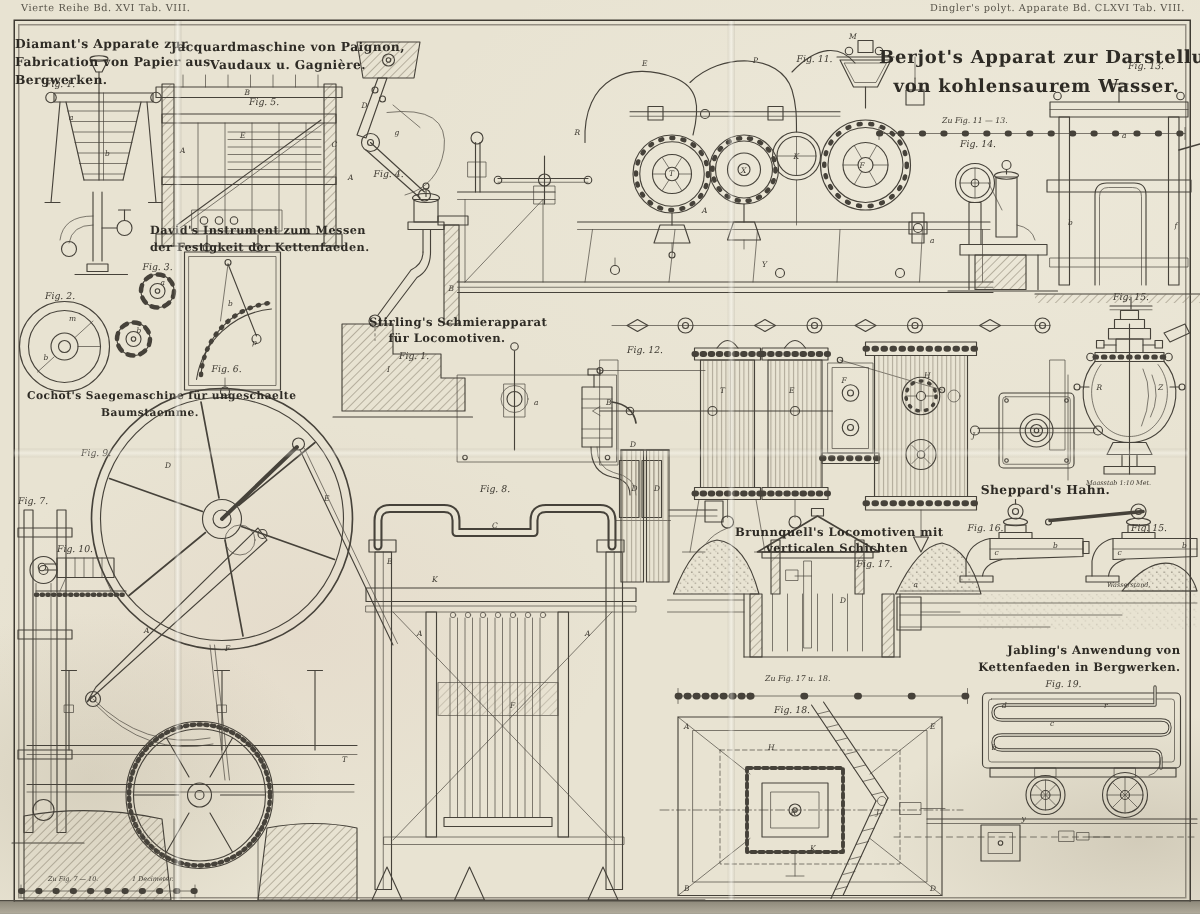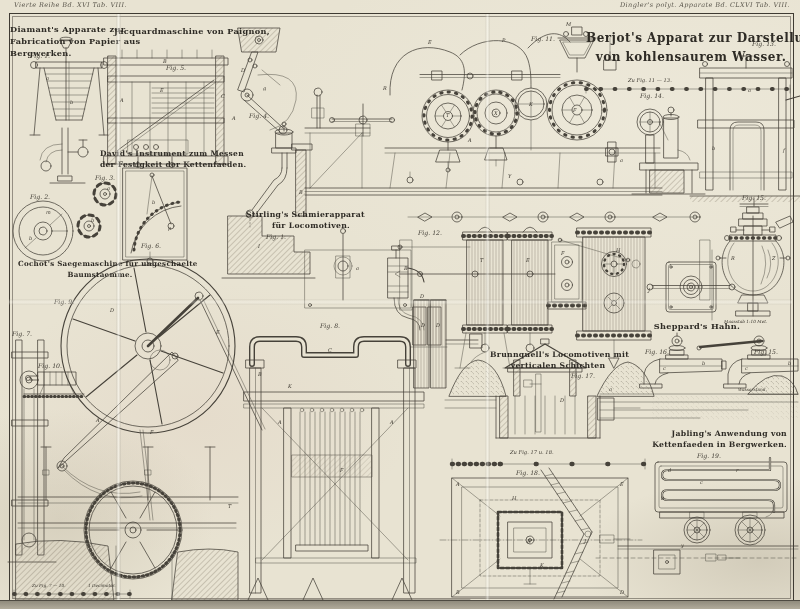--- a/index.html
+++ b/index.html
@@ -4,36 +4,36 @@
 <style>
   html,body{margin:0;padding:0;background:#6f6b60;}
   .stage{position:relative;width:800px;height:609px;overflow:hidden;
     font-family:"DejaVu Serif",serif;
     background:
       radial-gradient(220px 160px at 60px 520px, rgba(171,160,138,.28), transparent 70%),
       radial-gradient(260px 120px at 760px 560px, rgba(160,150,130,.30), transparent 70%),
       radial-gradient(300px 200px at 200px 420px, rgba(214,182,170,.16), transparent 70%),
       radial-gradient(500px 260px at 640px 120px, rgba(240,236,222,.55), transparent 75%),
       #e8e3d2;}
-  .hdr{position:absolute;top:1px;font-style:italic;font-size:6.5px;color:#5a564c;letter-spacing:.4px;white-space:nowrap;text-align:right;}
+  .hdr{position:absolute;top:1px;font-size:6.5px;color:#5a564c;letter-spacing:.4px;white-space:nowrap;text-align:right;}
   .hdr-l{left:14px}.hdr-r{right:10px}
   .frame{position:absolute;left:9px;top:13px;width:783px;height:587px;border:1px solid #3f3b33;}
   .frame-inner{position:absolute;inset:2px;border:1px solid rgba(80,75,65,.55);}
   .crease{position:absolute;pointer-events:none;}
   .cv1{left:116px;top:14px;height:586px;width:5px;background:linear-gradient(90deg,rgba(110,104,90,.12),rgba(255,255,250,.5),rgba(110,104,90,.16));}
   .cv2{left:485px;top:14px;height:586px;width:5px;background:linear-gradient(90deg,rgba(110,104,90,.10),rgba(255,255,250,.42),rgba(110,104,90,.14));}
   .ch{left:9px;top:299px;width:783px;height:6px;background:linear-gradient(rgba(120,112,96,.10),rgba(255,255,250,.30),rgba(120,112,96,.08));}
   .bottomband{position:absolute;left:0;top:600px;width:800px;height:9px;background:linear-gradient(#8f8a7c,#b5af9f);border-top:1px solid #4e4a42;}
   .title{position:absolute;font-weight:bold;color:#2e2b25;text-align:center;line-height:12px;letter-spacing:.3px;}
   .title span{display:block;white-space:nowrap;}
   #t-diamant{left:6px;top:23px;width:128px;font-size:8.2px;text-align:left;}
   #t-diamant span{padding-left:4px}
   #t-jacquard{left:106px;top:25px;width:172px;font-size:8.2px;}
   #t-david{left:100px;top:149px;width:128px;font-size:7.5px;line-height:10.5px;}
-  #t-stirling{left:246px;top:209px;width:104px;font-size:7.7px;text-align:right;line-height:11px;}
+  #t-stirling{left:246px;top:209px;width:104px;font-size:7.7px;text-align:center;line-height:11px;}
   #t-cochot{left:18px;top:259px;width:164px;font-size:7.1px;line-height:10.5px;}
   #t-berjot{left:586px;top:29px;width:210px;font-size:12px;line-height:19px;letter-spacing:.5px;}
   #t-sheppard{left:638px;top:320px;width:118px;font-size:8.2px;}
   #t-brunnquell{left:490px;top:349px;width:136px;font-size:7.7px;line-height:11px;}
   #t-jabling{left:615px;top:428px;width:172px;font-size:7.7px;line-height:11px;text-align:right;}
   svg.art{position:absolute;left:0;top:0;stroke:#46423a;stroke-width:.75;fill:none;stroke-linecap:round;stroke-linejoin:round;}
   svg.art text{stroke:none;fill:#3c3830;font-family:"DejaVu Serif",serif;}
   .fl{font-size:6.2px;font-style:italic;}
   .sc{font-size:5.2px;font-style:italic;}
   .scsm{font-size:4.3px;font-style:italic;}
@@ -889,20 +889,21 @@
       </g>
   </svg>
 
   <div class="title" id="t-diamant">
     <span>Diamant's Apparate zur</span>
     <span>Fabrication von Papier aus</span>
     <span>Bergwerken.</span>
   </div>
   <div class="title" id="t-jacquard">
     <span>Jacquardmaschine von Paignon,</span>
+    <span>Vaudaux u. Gagnière.</span>
   </div>
   <div class="title" id="t-david">
     <span>David's Instrument zum Messen</span>
     <span>der Festigkeit der Kettenfaeden.</span>
   </div>
   <div class="title" id="t-stirling">
     <span>Stirling's Schmierapparat</span>
     <span>für Locomotiven.</span>
   </div>
   <div class="title" id="t-cochot">

